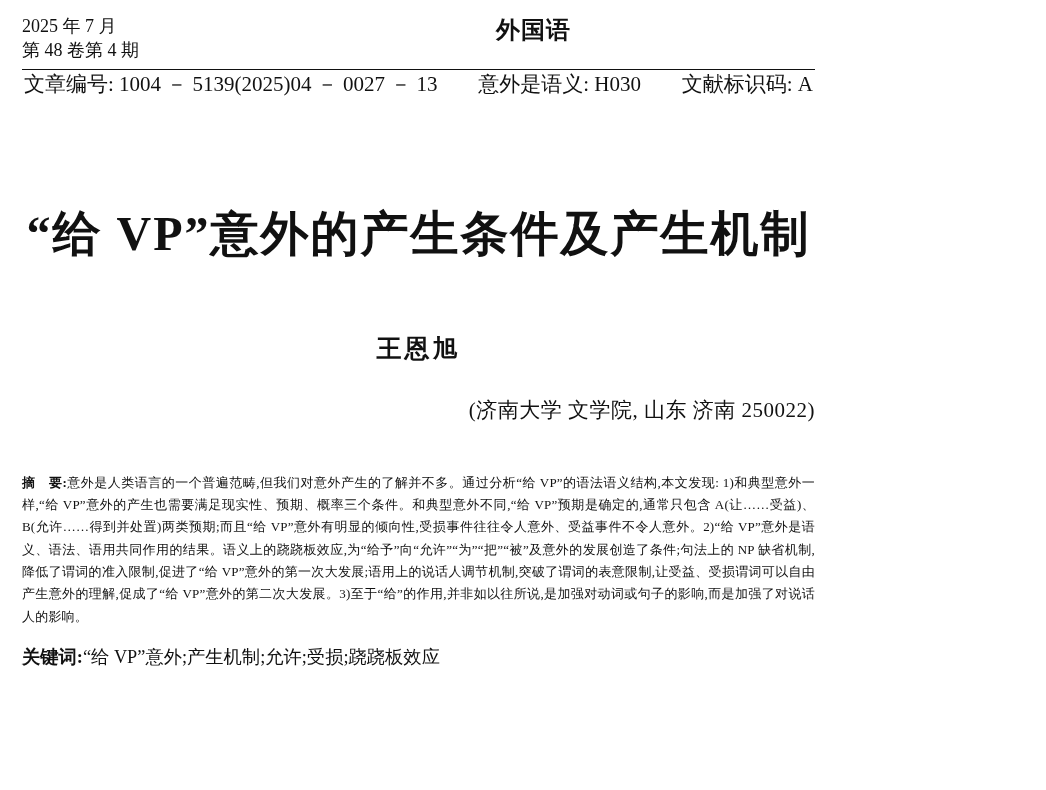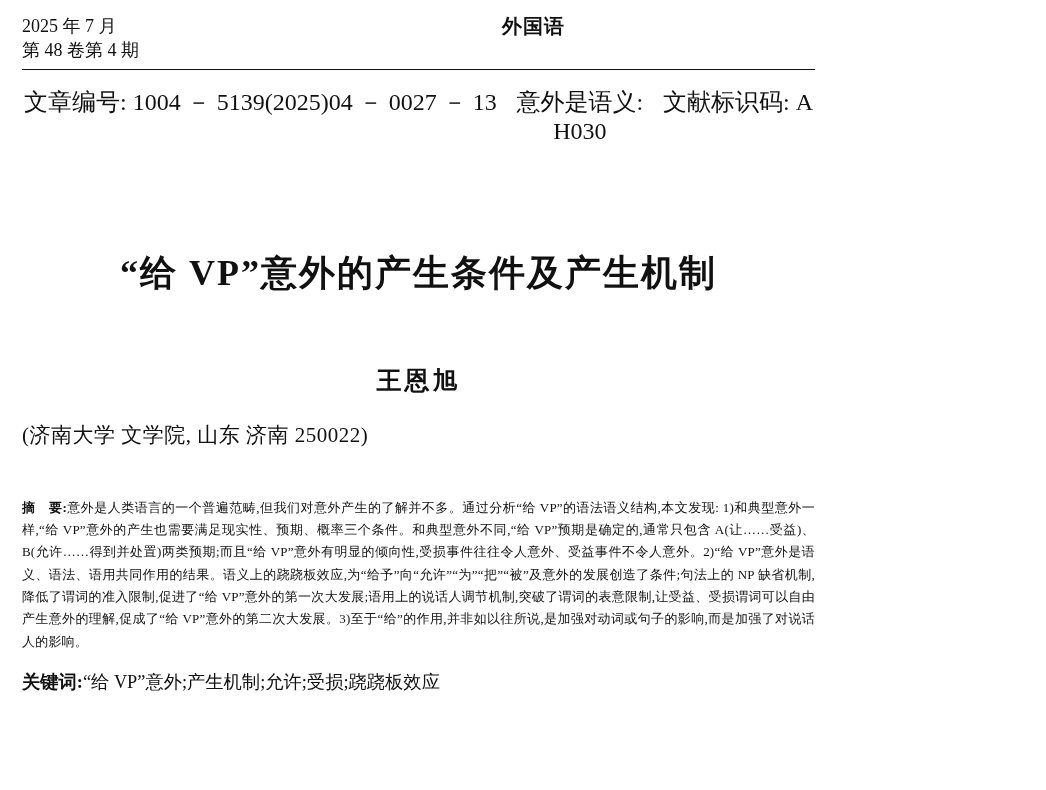--- a/index.html
+++ b/index.html
@@ -36,24 +36,23 @@
     width: 230px;
   }
   .masthead .side.right {
     text-align: right;
   }
   .masthead .center {
     flex: 1;
     text-align: center;
   }
   .journal-cn {
-    font-size: 20px;
+    font-size: 24px;
     font-weight: bold;
     letter-spacing: 1px;
-    font-family: Liberation Mono, monospace;
   }
   .journal-en {
     font-size: 17px;
     font-weight: bold;
     font-style: italic;
     font-family: "Liberation Serif", "DejaVu Serif", serif;
   }
   .mast-line1, .mast-line2 {
     white-space: nowrap;
   }
@@ -61,51 +60,51 @@
     border: 0;
     border-top: 1.6px solid #111;
     margin: 6px 0 0 0;
   }
 
   
   .metaline {
     display: flex;
     align-items: baseline;
     justify-content: flex-end;
-    font-size: 24px;
-    margin-top: 16px;
+    font-size: 21px;
+    margin-top: 0;
     padding: 0 2px;
   }
   .metaline .m-center {
     flex: 1;
     text-align: center;
   }
   .metaline .m-left { white-space: nowrap; }
   .metaline .m-right { white-space: nowrap; }
 
   
   .title {
     text-align: center;
-    font-size: 36px;
+    font-size: 48px;
     font-weight: bold;
     letter-spacing: 2px;
     margin-top: 104px;
     font-family: "Liberation Serif", "DejaVu Serif", serif;
   }
   .author {
     text-align: center;
     font-size: 25px;
     font-weight: bold;
     letter-spacing: 3px;
     margin-top: 66px;
   }
   .affiliation {
-    text-align: left;
+    text-align: right;
     font-size: 21px;
-    margin-top: 24px;
+    margin-top: 31px;
     letter-spacing: 0.5px;
   }
 
   
   .abstract {
     margin-top: 48px;
     font-size: 13px;
     line-height: 1.72;
     text-align: justify;
     text-justify: inter-ideograph;

